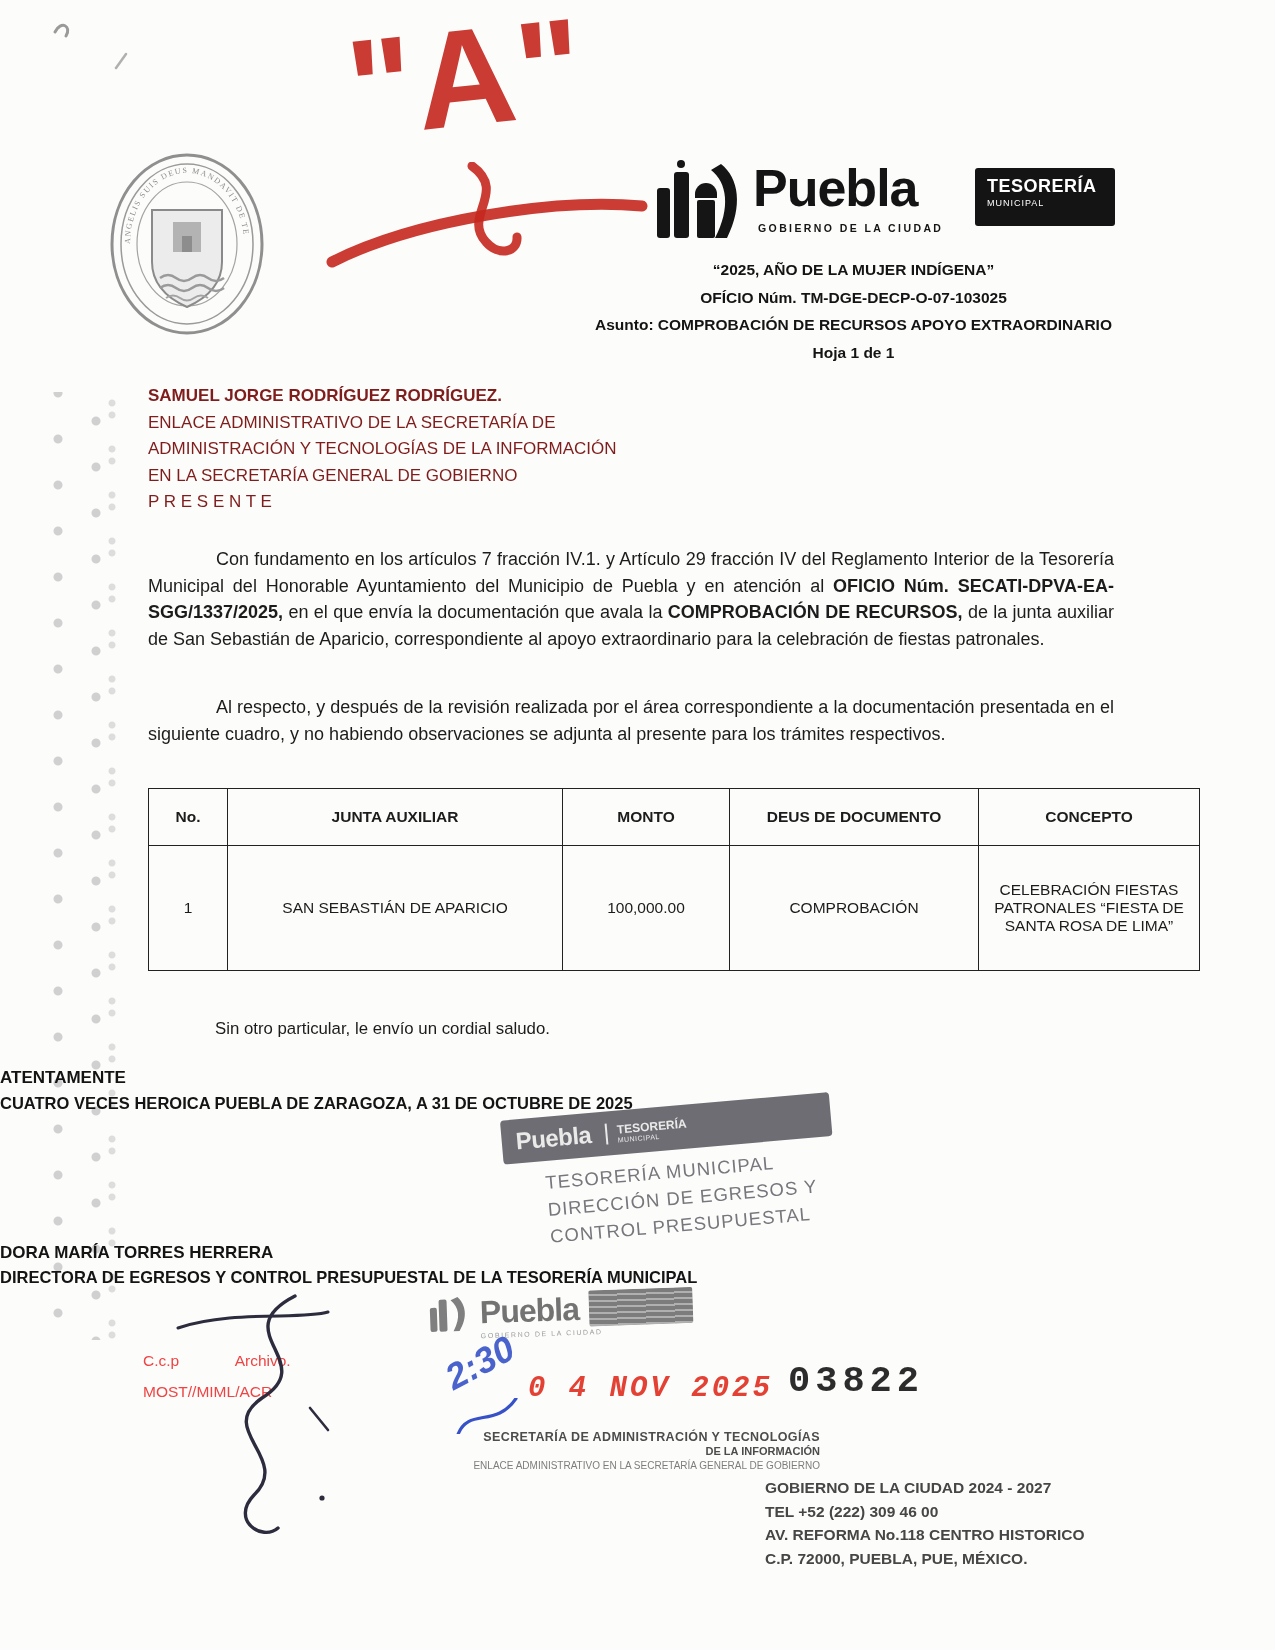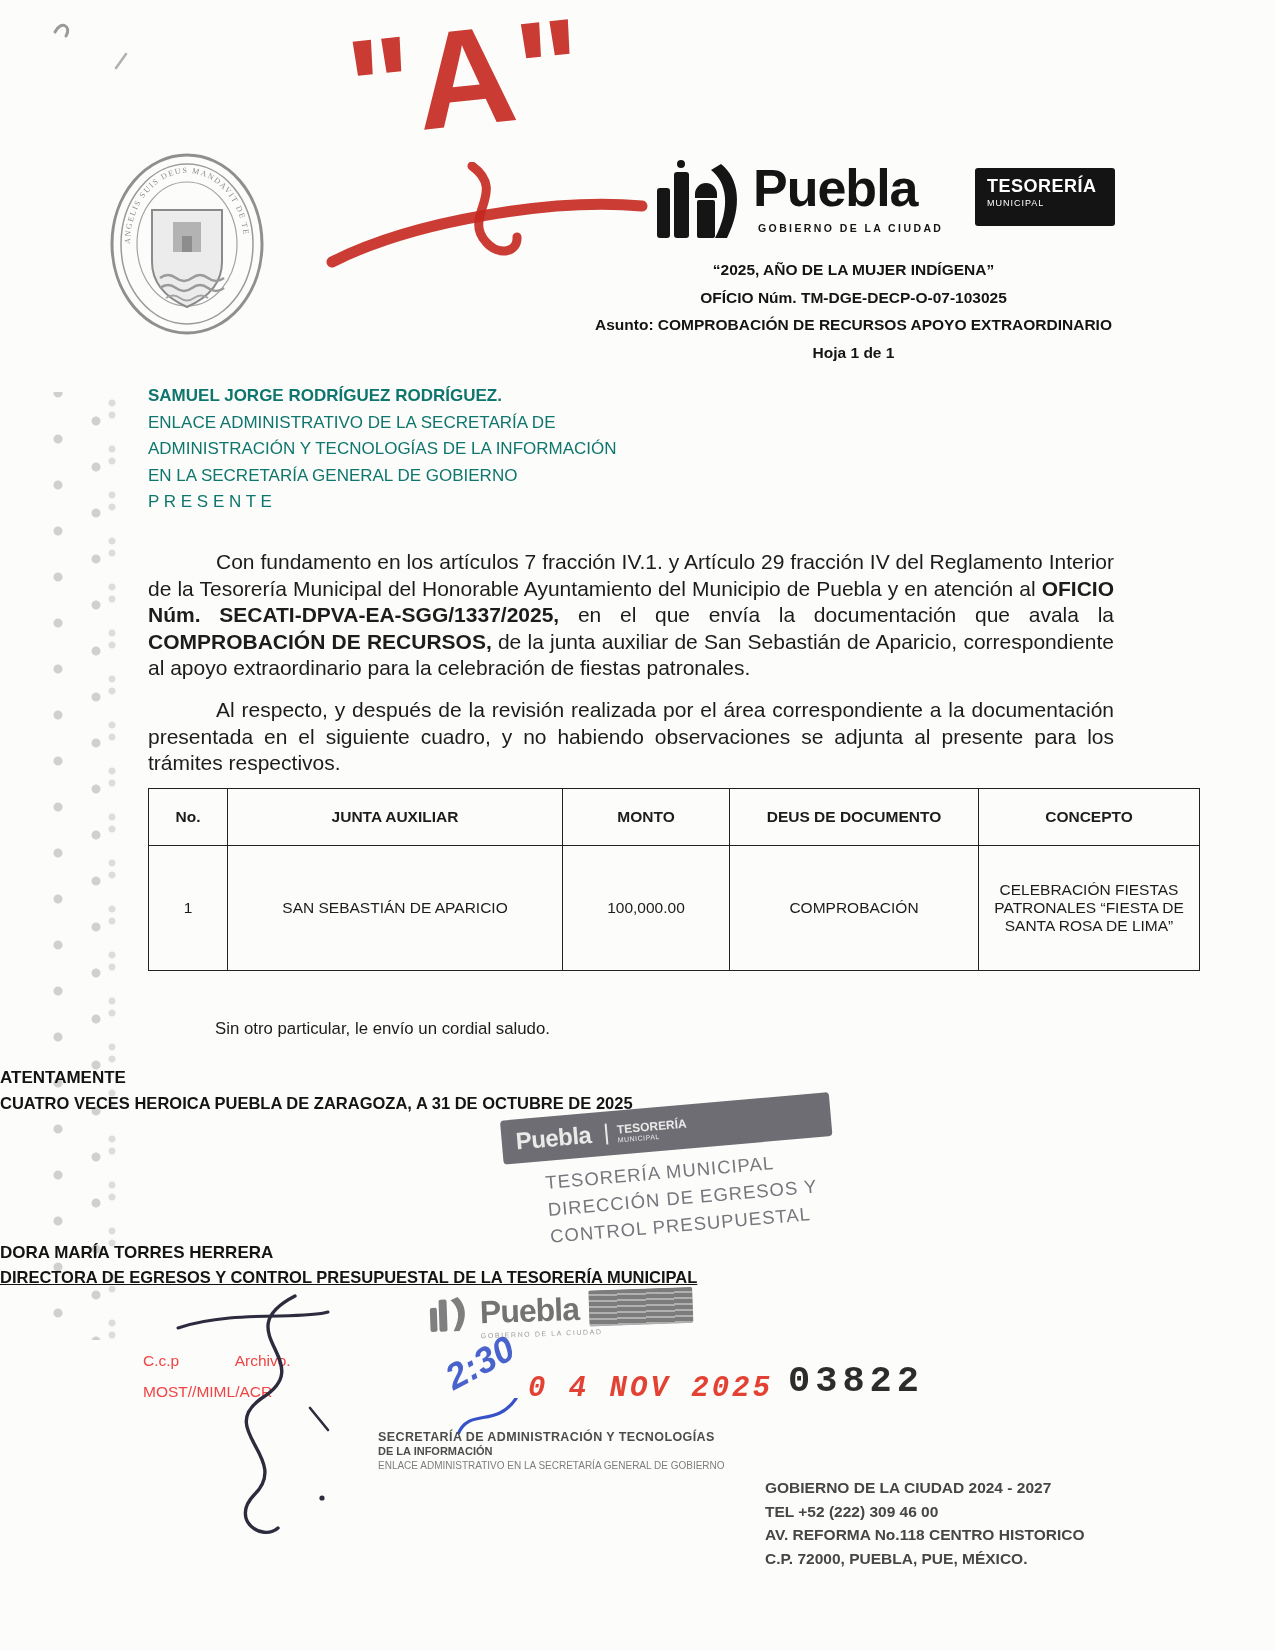--- a/index.html
+++ b/index.html
@@ -37,46 +37,46 @@
   .dept-box{position:absolute;left:320px;top:16px;width:140px;height:58px;background:#141414;
     border-radius:3px;color:#fff;padding:8px 0 0 12px;box-sizing:border-box;}
   .dept-main{font-size:18px;font-weight:bold;letter-spacing:.5px;}
   .dept-sub{font-size:9px;letter-spacing:1px;margin-top:1px;}
 
   
   .hdr-lines{right:163px;top:256px;text-align:center;font-size:15.5px;font-weight:bold;
     line-height:27.5px;color:#141414;}
 
   
-  .recipient{left:148px;top:383px;font-size:17px;line-height:26.5px;color:#0f766e;}
+  .recipient{left:148px;top:383px;font-size:17px;line-height:26.5px;color:#7f1d1d;}
   .recipient .name{font-weight:bold;}
 
   
-  .para{left:148px;width:966px;font-size:21px;line-height:26.5px;text-align:justify;
+  .para{left:148px;width:966px;font-size:18px;line-height:26.5px;text-align:justify;
     color:#1c1c1c;}
   .p1{top:528px;text-indent:68px;}
   .p2{top:676px;text-indent:68px;}
   .p3{left:215px;top:1002px;font-size:16.8px;color:#1c1c1c;}
 
   
   table.doc{position:absolute;left:148px;top:788px;width:966px;border-collapse:collapse;
     font-size:15.5px;color:#1c1c1c;table-layout:fixed;}
   table.doc th,table.doc td{border:1.4px solid #222;text-align:center;vertical-align:middle;
     padding:6px 8px;}
   table.doc th{font-weight:bold;height:44px;}
   table.doc td{height:112px;}
   .col-no{width:62px;}.col-junta{width:318px;}.col-monto{width:150px;}
   .col-tipo{width:232px;}.col-conc{width:204px;}
 
   
   .center-line{left:0;width:1275px;text-align:left;font-weight:bold;color:#141414;}
   .atent{top:1068px;font-size:17px;}
   .place{top:1094px;font-size:16.5px;}
   .signer-name{top:1243px;font-size:17px;}
-  .signer-title{top:1268px;font-size:16.5px;text-decoration:underline;}
+  .signer-title{top:1268px;font-size:16.5px;}
 
   
   .stamp1{left:505px;top:1104px;width:380px;transform:rotate(-5deg);opacity:.8;color:#55555e;}
   .stamp-bar{width:330px;height:44px;background:#4a4a52;border-radius:4px;display:flex;
     align-items:center;padding-left:14px;box-sizing:border-box;color:#e6e6e6;}
   .stamp-bar .w{font-size:24px;font-weight:bold;letter-spacing:-.5px;}
   .stamp-bar .b{margin-left:14px;border-left:2px solid #e6e6e6;padding-left:10px;}
   .stamp-bar .b .d1{font-size:12px;font-weight:bold;}
   .stamp-bar .b .d2{font-size:7px;letter-spacing:.5px;}
   .stamp1-lines{margin-top:8px;margin-left:40px;font-size:18.5px;line-height:27px;
@@ -96,21 +96,21 @@
 
   
   .time-note{left:444px;top:1342px;font-size:36px;font-weight:bold;font-style:italic;
     color:#3752c8;transform:rotate(-28deg);opacity:.9;}
   .time-flourish{left:448px;top:1398px;}
   .date-stamp{left:528px;top:1372px;font-family:"Liberation Mono",monospace;font-size:29px;
     font-weight:bold;letter-spacing:3px;color:#e03224;opacity:.92;font-style:italic;}
   .folio{left:788px;top:1360px;font-family:"Liberation Mono",monospace;font-size:37px;
     font-weight:bold;letter-spacing:5px;color:#1b1b1b;opacity:.92;}
 
-  .office-stamp{left:378px;top:1430px;width:450px;text-align:left;color:#4c4c4c;}
+  .office-stamp{left:370px;top:1430px;width:450px;text-align:right;color:#4c4c4c;}
   .office-stamp .o1{font-size:12.5px;font-weight:bold;letter-spacing:.4px;}
   .office-stamp .o2{font-size:11px;font-weight:bold;margin-top:1px;}
   .office-stamp .o3{font-size:10px;color:#7d7d7d;margin-top:3px;}
 
   .capital{left:416px;top:1470px;width:300px;text-align:center;color:#101010;}
   .capital .c1{font-size:26px;font-weight:bold;letter-spacing:7px;}
   .capital .c2{font-size:42px;font-weight:bold;letter-spacing:1px;margin-top:-4px;}
 
   .gov-footer{left:765px;top:1476px;font-size:15.5px;font-weight:bold;color:#464646;
     line-height:23.5px;}

